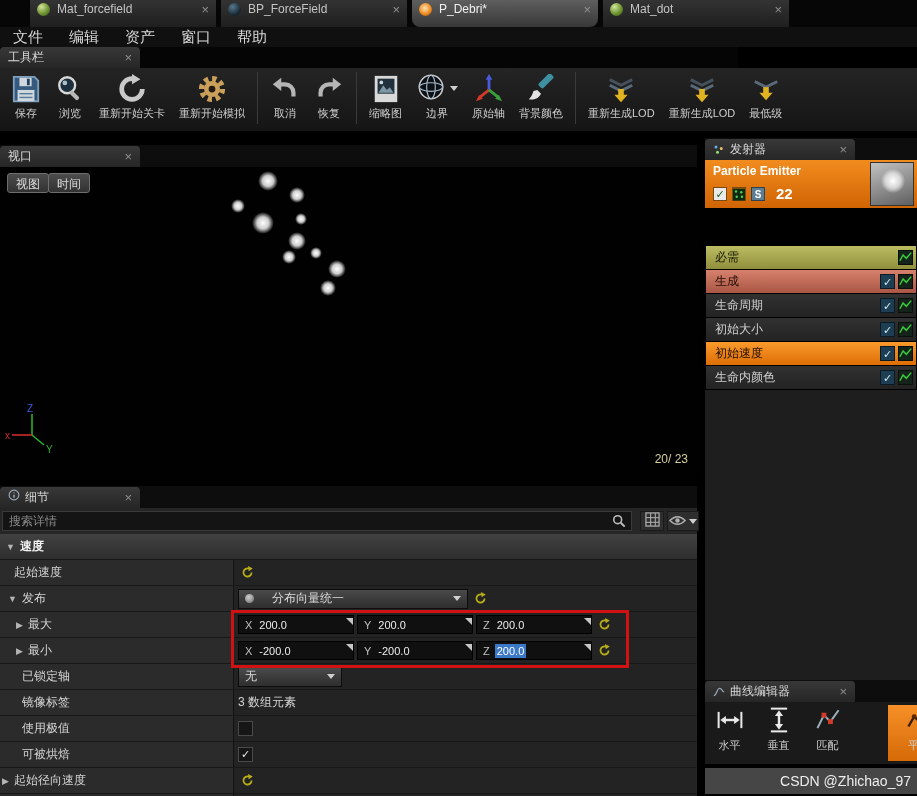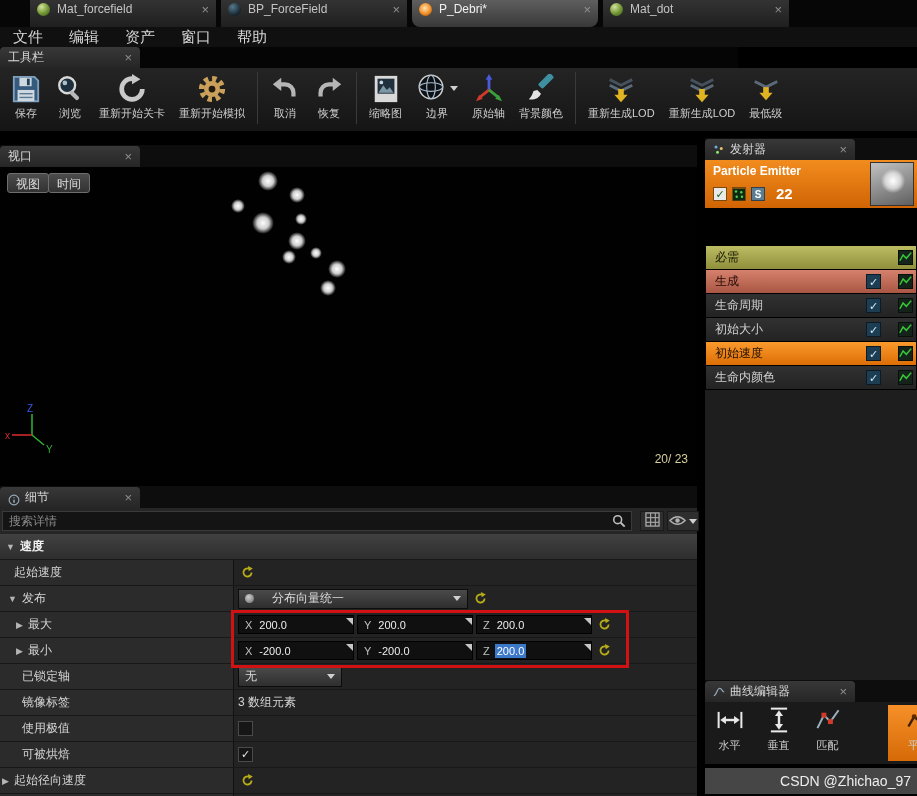--- a/index.html
+++ b/index.html
@@ -77,21 +77,21 @@
 .emitter-header{position:absolute;left:0;top:29px;width:212px;height:48px;background:linear-gradient(#f28c1e,#d06404);}
 .eh-title{position:absolute;left:8px;top:4px;font-size:12px;font-weight:bold;color:#fff;}
 .eh-controls{position:absolute;left:8px;top:25px;display:flex;align-items:center;gap:5px;}
 .eh-check{width:14px;height:14px;background:#e9e9e9;border:1px solid #7a4a10;color:#17621f;font-size:11px;line-height:13px;text-align:center;}
 .eh-burst{width:14px;height:14px;display:inline-flex;border:1px solid #7a4a10;}
 .eh-solo{width:14px;height:14px;background:#5d7d92;border:1px solid #2c4250;color:#fff;font-size:10px;font-weight:bold;text-align:center;line-height:13px;}
 .eh-count{margin-left:6px;color:#fff;font-size:15px;font-weight:bold;}
 .eh-preview{position:absolute;right:3px;top:2px;width:44px;height:44px;background:linear-gradient(160deg,#c2c2c2,#5f5f5f);border:1px solid #333;}
 .eh-dot{position:absolute;left:10px;top:6px;width:24px;height:24px;border-radius:50%;background:radial-gradient(circle,#fff 0%,rgba(255,255,255,.6) 45%,rgba(255,255,255,0) 72%);}
 .modules{position:absolute;left:1px;top:115px;width:210px;}
-.module{height:23px;margin-bottom:1px;display:flex;align-items:center;padding:0 3px 0 9px;font-size:12px;gap:17px;}
+.module{height:23px;margin-bottom:1px;display:flex;align-items:center;padding:0 3px 0 9px;font-size:12px;gap:3px;}
 .mlabel{flex:1;white-space:nowrap;overflow:hidden;}
 .m-required{background:linear-gradient(#bcbc63,#90903c);color:#161600;}
 .m-spawn{background:linear-gradient(#d5816d,#a95644);color:#230b05;}
 .m-normal{background:linear-gradient(#313131,#232323);color:#d2d2d2;}
 .m-selected{background:linear-gradient(#fa9a2c,#dd6e06);color:#1e0d00;}
 .mcheck{width:15px;height:15px;background:#1d3e52;border:1px solid #0b1b26;color:#d2ecf6;font-size:11px;line-height:14px;text-align:center;flex:0 0 auto;}
 .mgraph{width:15px;height:15px;background:#14241a;border:1px solid #081009;display:inline-flex;align-items:center;justify-content:center;flex:0 0 auto;}
 .right-filler{position:absolute;left:0;top:259px;width:212px;height:290px;background:#1e1e1e;}
 .curve-toolbar{position:absolute;left:0;top:571px;width:212px;height:62px;background:#1a1a1a;display:flex;align-items:flex-start;padding-top:3px;overflow:hidden;}
 .ce-btn{width:49px;display:flex;flex-direction:column;align-items:center;padding-top:2px;flex:0 0 auto;}
@@ -311,21 +311,21 @@
       <line x1="28" y1="34" x2="40" y2="44" stroke="#2fae2f" stroke-width="1.6"></line>
       <text x="23" y="11" fill="#3a5ae8" font-size="10">Z</text>
       <text x="1" y="38" fill="#d02a2a" font-size="10">x</text>
       <text x="42" y="52" fill="#2fae2f" font-size="10">Y</text>
     </svg>
     <div class="lod-counter">20/ 23</div>
   </div>
 
   <div class="panel-tabstrip" style="top:486px;left:0;width:697px;">
     <div class="ptab">
-      <span style="display:flex;align-items:flex-end;" class="grow">
+      <span style="display:flex;align-items:flex-start;" class="grow">
         <span class="tab-ic">
             <svg width="12" height="12" viewBox="0 0 16 16">
               <circle cx="8" cy="8" r="6.5" fill="none" stroke="#99aabb" stroke-width="1.5"></circle>
               <line x1="8" y1="4.5" x2="8" y2="5.5" stroke="#99aabb" stroke-width="2"></line>
               <line x1="8" y1="7.5" x2="8" y2="11.5" stroke="#99aabb" stroke-width="2"></line>
             </svg>
           </span>
         <span>细节</span>
       </span>
       <span class="tab-close">×</span>

